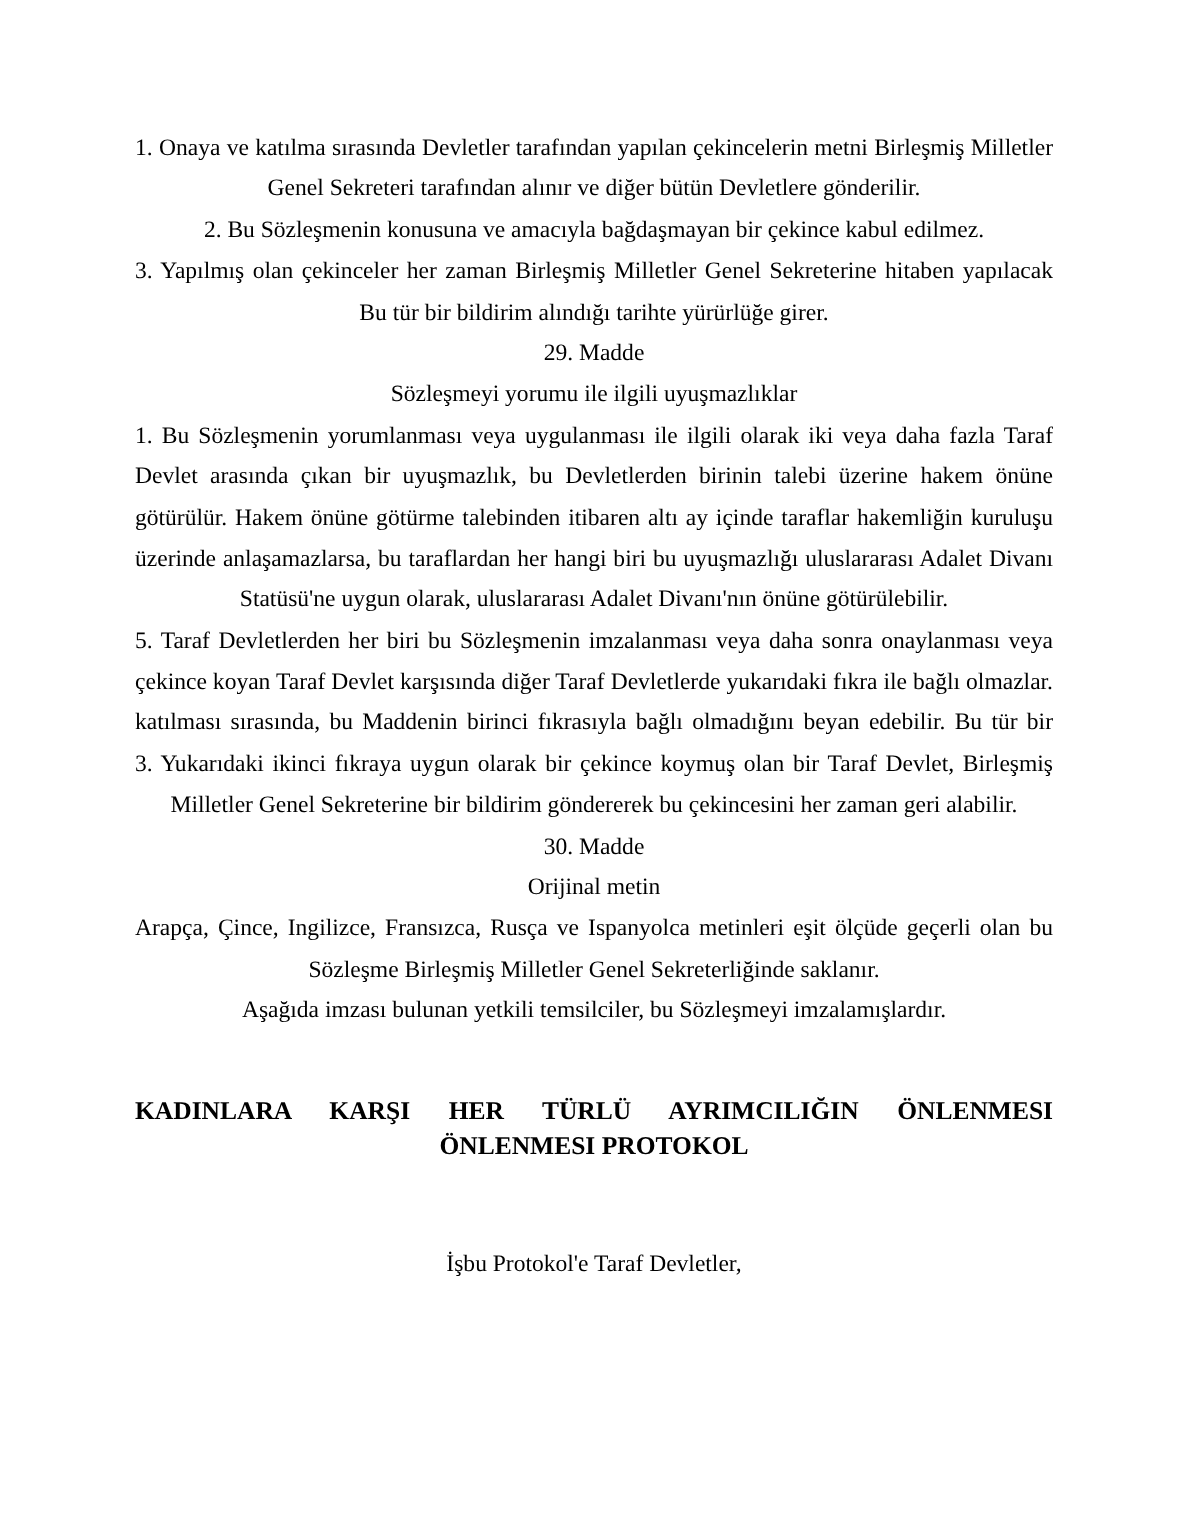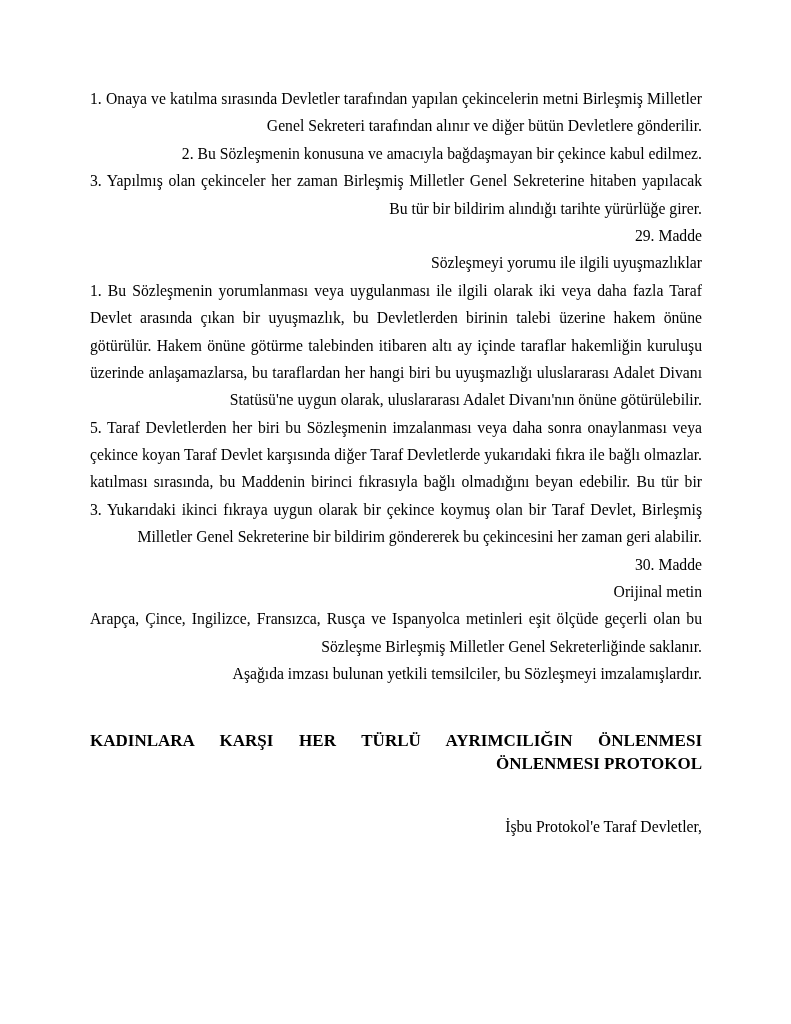--- a/index.html
+++ b/index.html
@@ -19,40 +19,40 @@
     color: #000000;
     overflow: hidden;
   }
   .body-block, .heading-block, .closing-block {
     width: 612px;
   }
   .line {
     line-height: 27.4px;
     max-height: 27.4px;
     overflow: hidden;
-    text-align: right;
+    text-align: center;
     white-space: normal;
     word-spacing: normal;
     hyphens: none;
   }
   .line.just {
     text-align: justify;
     text-align-last: justify;
   }
   .heading-block {
     margin-top: 41px;
     font-weight: bold;
     font-size: 17px;
   }
   .heading-block .line {
     line-height: 23.3px;
     max-height: 23.3px;
   }
   .closing-block {
-    margin-top: 38px;
+    margin-top: 54px;
   }
 </style>
 </head>
 <body>
 
 <div class="page">
   <div class="body-block">
       <div class="line just">1. Onaya ve katılma sırasında Devletler tarafından yapılan çekincelerin metni Birleşmiş Milletler</div>
       <div class="line">Genel Sekreteri tarafından alınır ve diğer bütün Devletlere gönderilir.</div>
       <div class="line">2. Bu Sözleşmenin konusuna ve amacıyla bağdaşmayan bir çekince kabul edilmez.</div>

